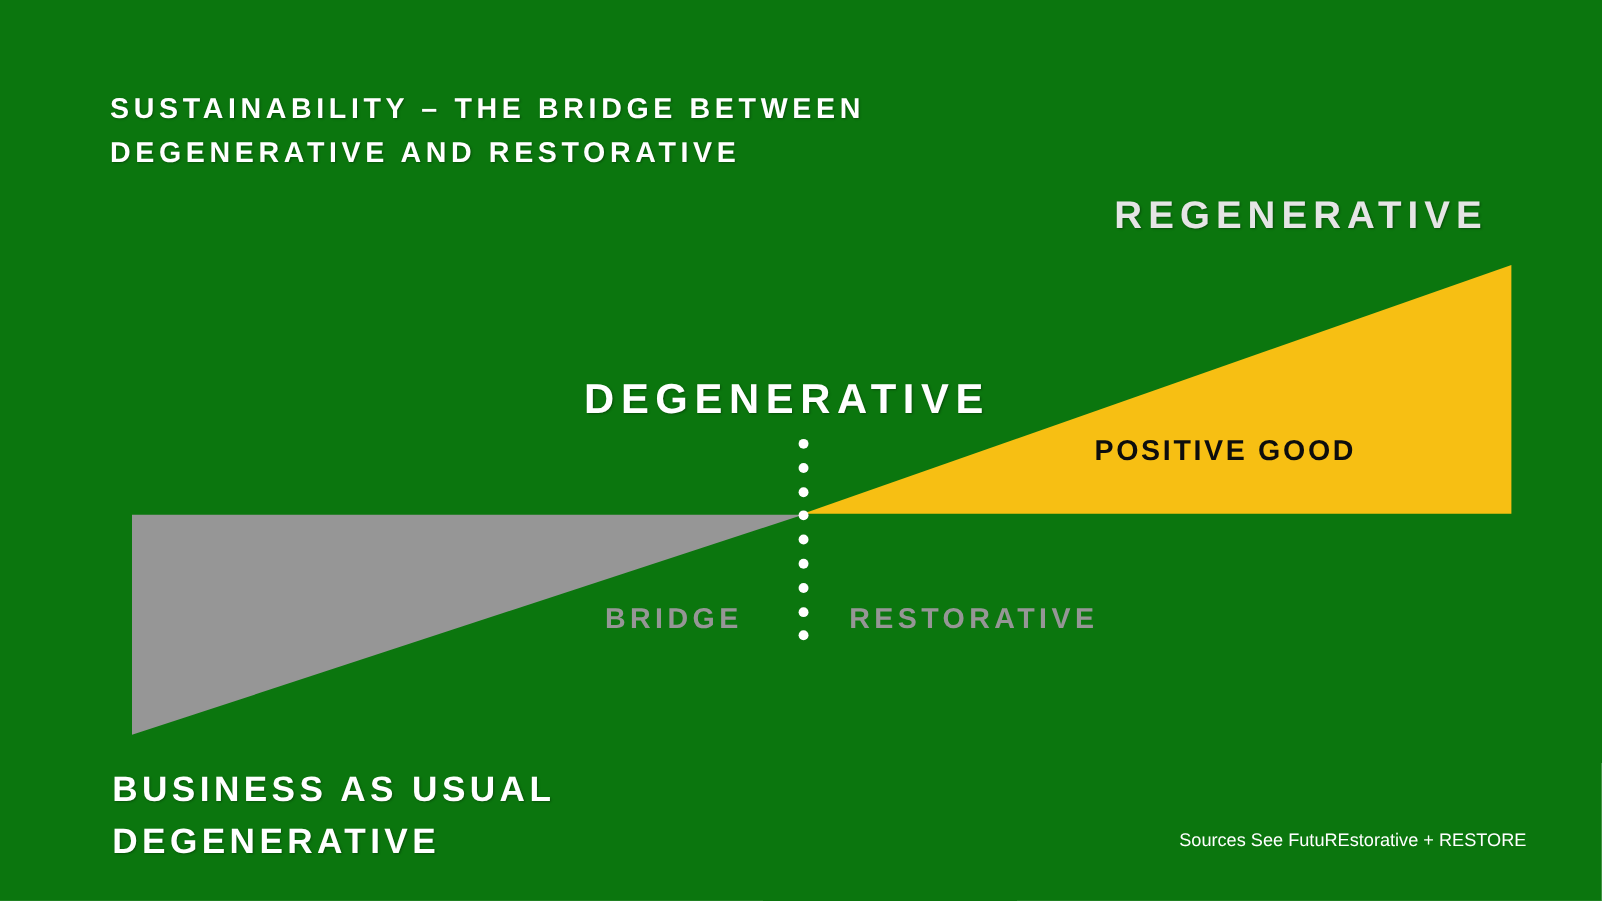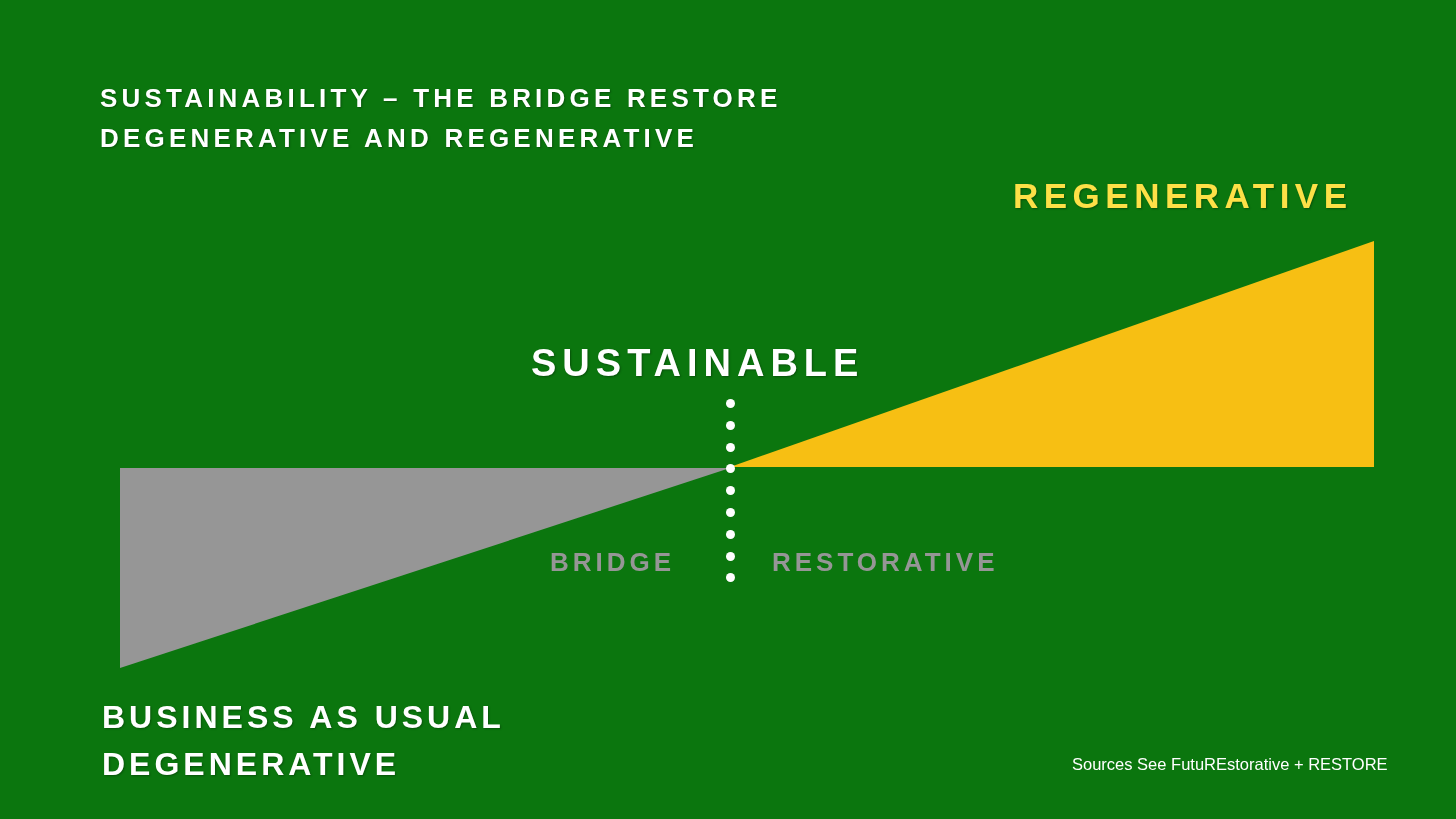--- a/index.html
+++ b/index.html
@@ -42,21 +42,21 @@
     white-space: normal;
     width: 700px;
     text-shadow: 1px 1px 2px rgba(0,0,0,0.30);
   }
   
   #label-regenerative {
     left: 1013px;
     top: 178px;
     font-size: 35px;
     font-weight: bold;
-    color: #fde047;
+    color: #e5e5e5;
     letter-spacing: 5.5px;
     text-shadow: 1px 1px 2px rgba(0,0,0,0.32);
   }
   
   #label-sustainable {
     left: 531px;
     top: 344px;
     font-size: 38px;
     font-weight: bold;
     color: #ffffff;
@@ -145,26 +145,27 @@
       <div class="dot" style="left: 725.5px; top: 420.5px;"></div>
       <div class="dot" style="left: 725.5px; top: 442.5px;"></div>
       <div class="dot" style="left: 725.5px; top: 463.5px;"></div>
       <div class="dot" style="left: 725.5px; top: 485.5px;"></div>
       <div class="dot" style="left: 725.5px; top: 507.5px;"></div>
       <div class="dot" style="left: 725.5px; top: 529.5px;"></div>
       <div class="dot" style="left: 725.5px; top: 551.5px;"></div>
       <div class="dot" style="left: 725.5px; top: 572.5px;"></div>
     </div>
 
-  <div class="txt" id="title">SUSTAINABILITY – THE BRIDGE RESTORE DEGENERATIVE AND REGENERATIVE</div>
+  <div class="txt" id="title">SUSTAINABILITY – THE BRIDGE BETWEEN DEGENERATIVE AND RESTORATIVE</div>
 
   <div class="txt" id="label-regenerative">REGENERATIVE</div>
 
-  <div class="txt" id="label-sustainable">SUSTAINABLE</div>
+  <div class="txt" id="label-sustainable">DEGENERATIVE</div>
 
+  <div class="txt" id="label-positive-good">POSITIVE GOOD</div>
 
 
   <div class="txt" id="label-green">BRIDGE</div>
 
   <div class="txt" id="label-restorative">RESTORATIVE</div>
 
   <div class="txt" id="label-bau">BUSINESS AS USUAL DEGENERATIVE</div>
 
   <div class="txt" id="sources">Sources See FutuREstorative + RESTORE</div>
 

